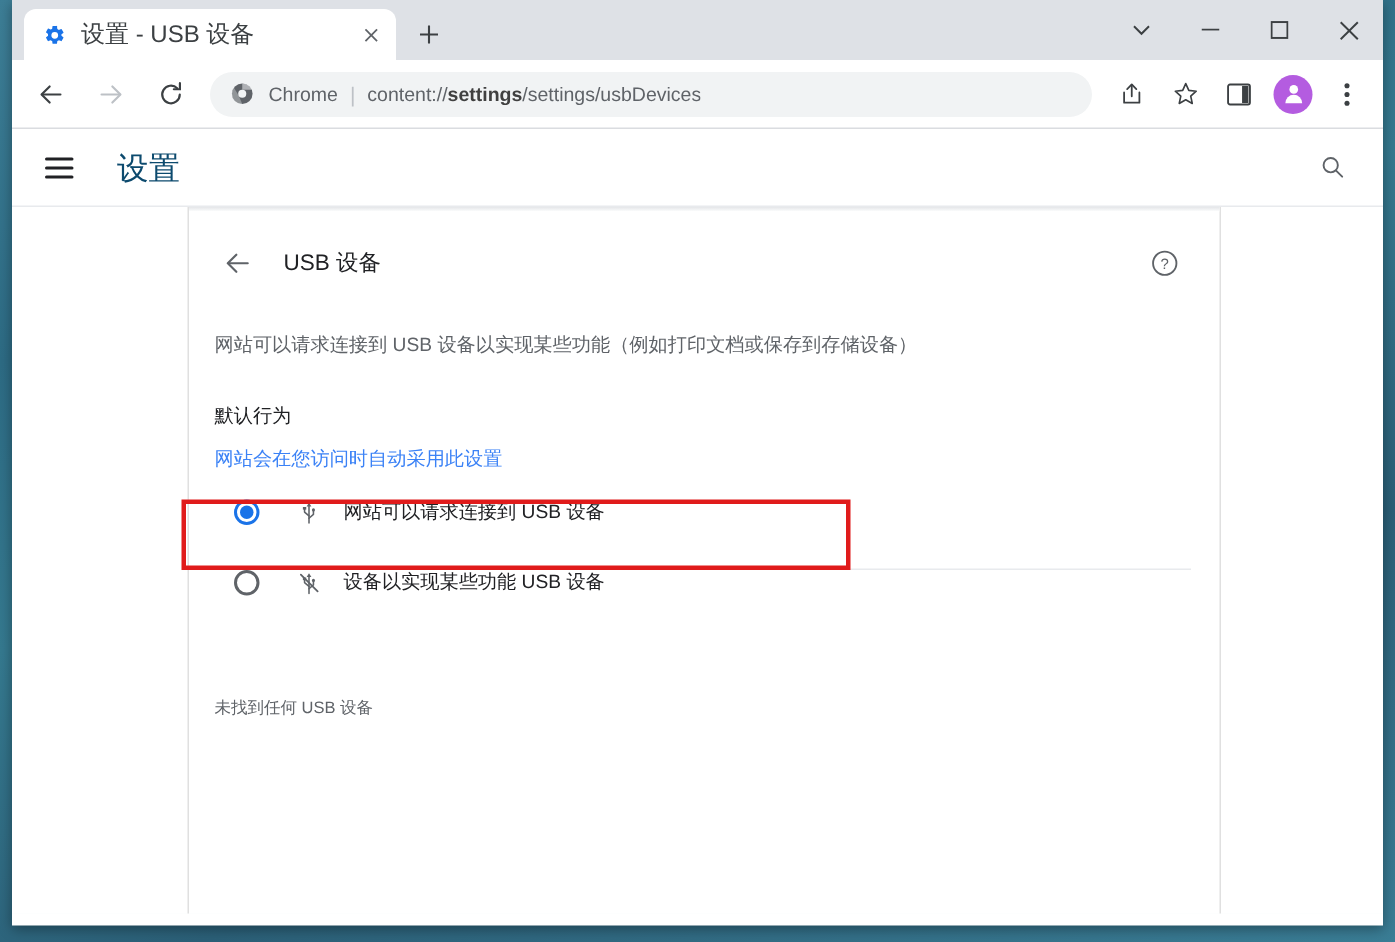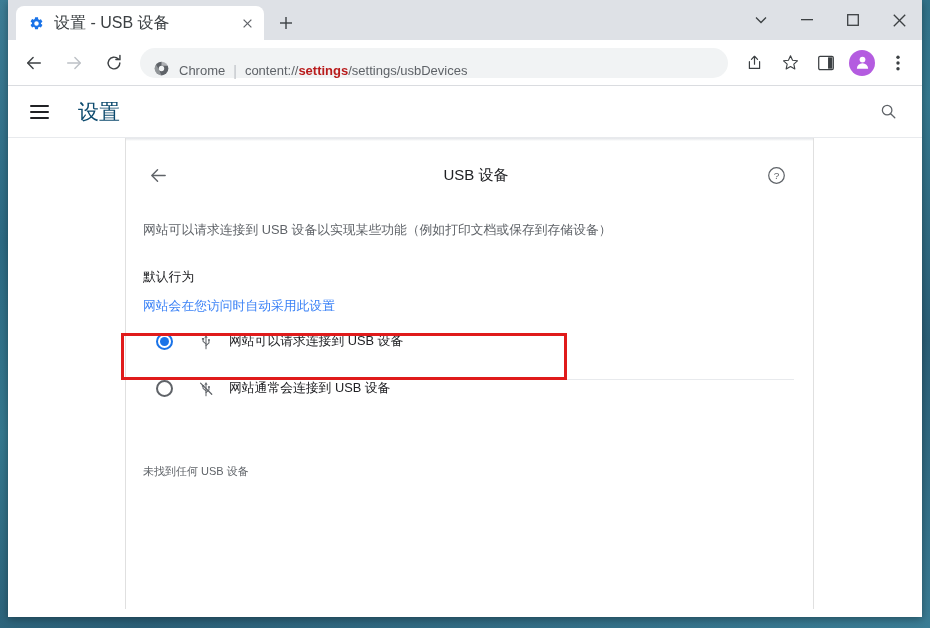--- a/index.html
+++ b/index.html
@@ -105,21 +105,21 @@
     color: #3c4043;
   }
   .nav-btn.disabled { color: #bdc1c6; cursor: default; }
   #omnibox {
     flex: 1 1 auto;
     height: 30px;
     margin: 0 8px 0 6px;
     background: #f1f3f4;
     border-radius: 15px;
     display: flex;
-    align-items: flex-end;
+    align-items: center;
     padding: 0 12px;
     box-sizing: border-box;
     min-width: 0;
     cursor: text;
   }
   #omnibox-icon {
     flex: 0 0 18px;
     width: 18px; height: 18px;
     display: flex; align-items: center; justify-content: center;
   }
@@ -134,21 +134,21 @@
     color: #bdc1c6;
     font-size: 14px;
     line-height: 1;
   }
   #omnibox-url {
     font-size: 13px;
     color: #5f6368;
     white-space: nowrap;
     overflow: hidden;
   }
-  #omnibox-url b { color: #b91c1c; font-weight: 700; }
+  #omnibox-url b { color: #404040; font-weight: 700; }
   #toolbar-right {
     display: flex; align-items: center; flex: 0 0 auto;
   }
   .tb-icon {
     width: 30px; height: 30px;
     margin: 0 3px;
     display: flex; align-items: center; justify-content: center;
     border-radius: 50%;
     cursor: pointer;
     color: #3c4043;
@@ -222,21 +222,20 @@
     position: absolute;
     left: 0; right: 0; top: 0;
     height: 3px;
     background: linear-gradient(to bottom, #e4e6e9, #f5f6f7 70%, #ffffff);
   }
   
   #page-head {
     display: flex;
     align-items: center;
     padding: 22px 24px 0 17px;
-    text-align: center;
   }
   #back-arrow {
     width: 30px; height: 30px;
     display: flex; align-items: center; justify-content: center;
     cursor: pointer;
     color: #5f6368;
     flex: 0 0 30px;
   }
   #page-title {
     margin-left: 16px;
@@ -523,21 +522,21 @@
             <svg width="16" height="16" viewBox="0 0 20 20" fill="none" stroke="#5f6368" stroke-width="1.3" stroke-linecap="round" stroke-linejoin="round">
               <polygon points="10,1.4 12,4.6 8,4.6" fill="#5f6368" stroke="none"></polygon>
               <line x1="10" y1="4.6" x2="10" y2="18.4"></line>
               <path d="M10 12.4 6.3 9.2V7.1"></path>
               <rect x="4.9" y="5" width="2.8" height="2.2" fill="#5f6368" stroke="none"></rect>
               <path d="M10 14.4l3.7-3.2V8.4"></path>
               <circle cx="13.7" cy="7.4" r="1.3" fill="#5f6368" stroke="none"></circle>
               <line x1="3.2" y1="2.6" x2="17.2" y2="16.6" stroke="#5f6368" stroke-width="1.5"></line>
             </svg>
           </span>
-          <span class="radio-label">网站通常会连接到 USB 设备</span>
+          <span class="radio-label">设备以实现某些功能 USB 设备</span>
         </div>
 
       </div>
 
       <div id="empty-text">未找到任何 USB 设备</div>
     </div>
 
     <div id="settings-rightpad"></div>
   </div>
 

